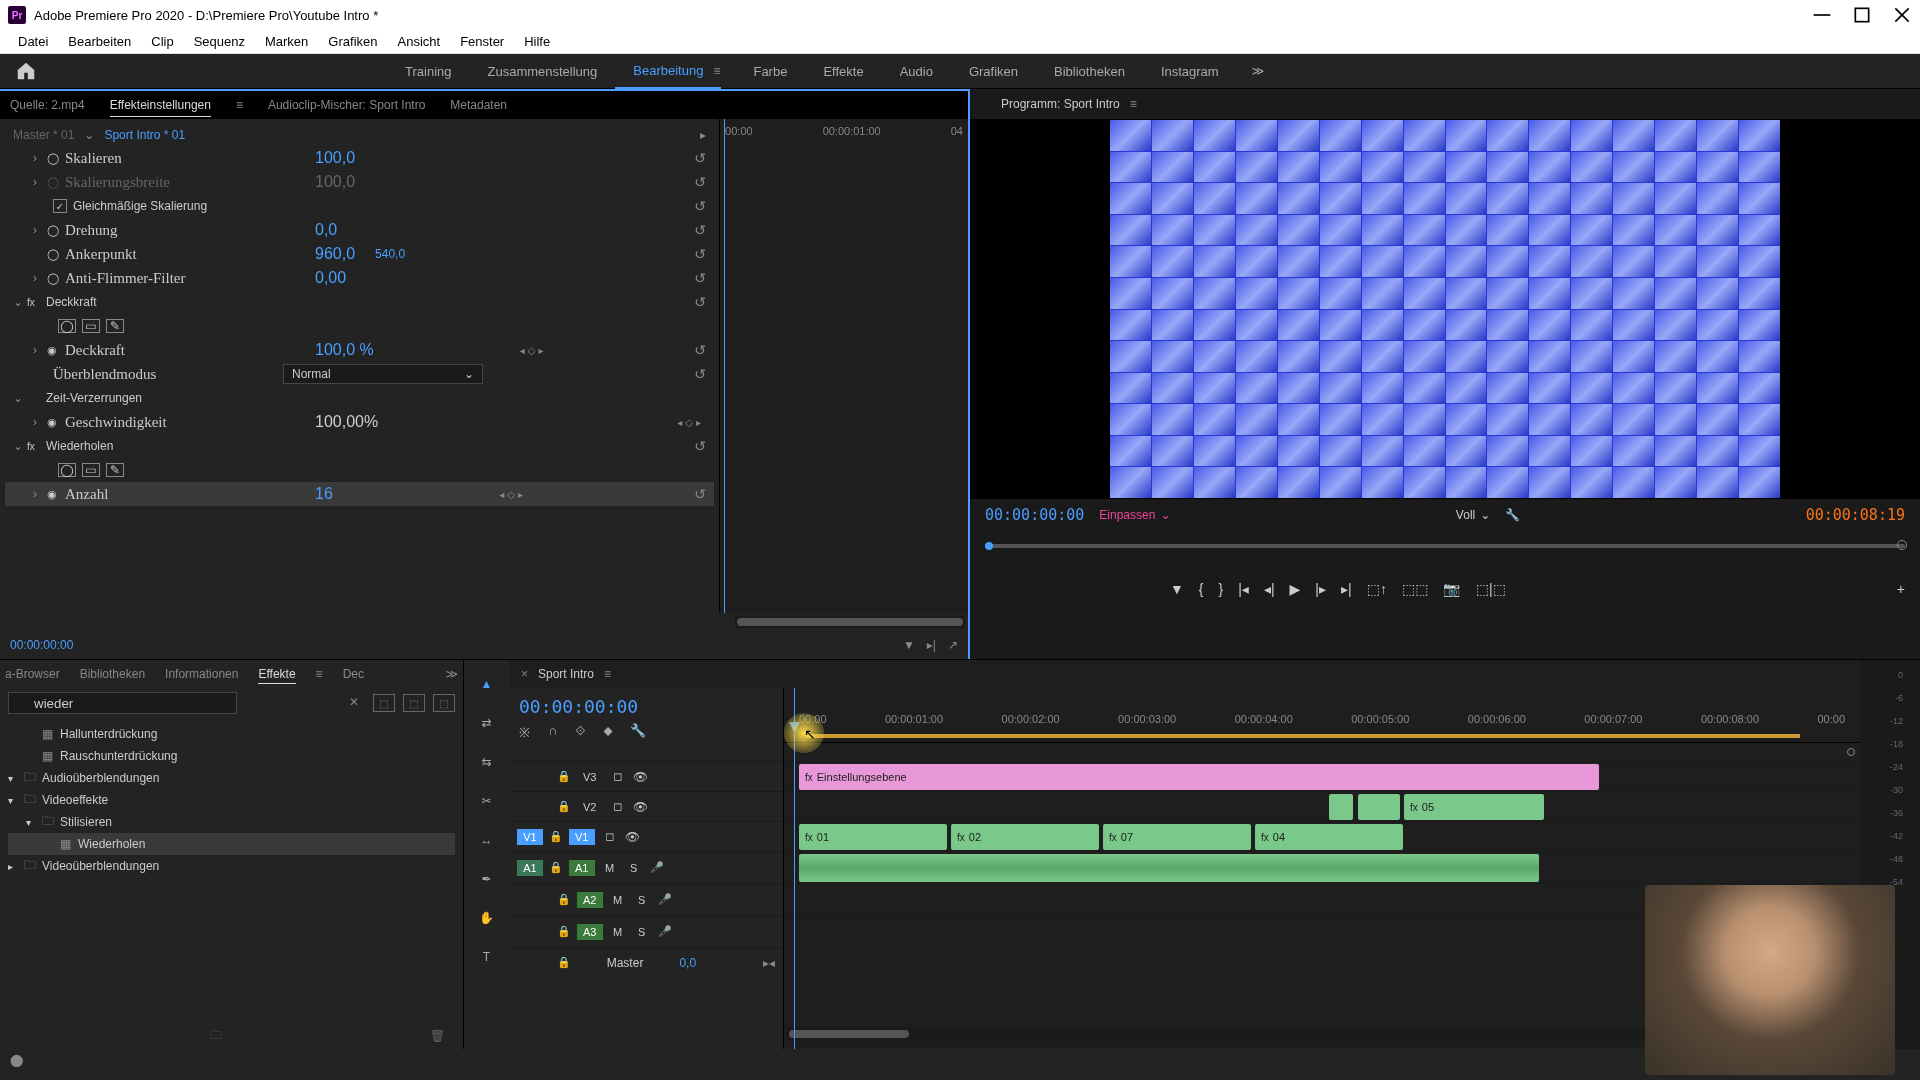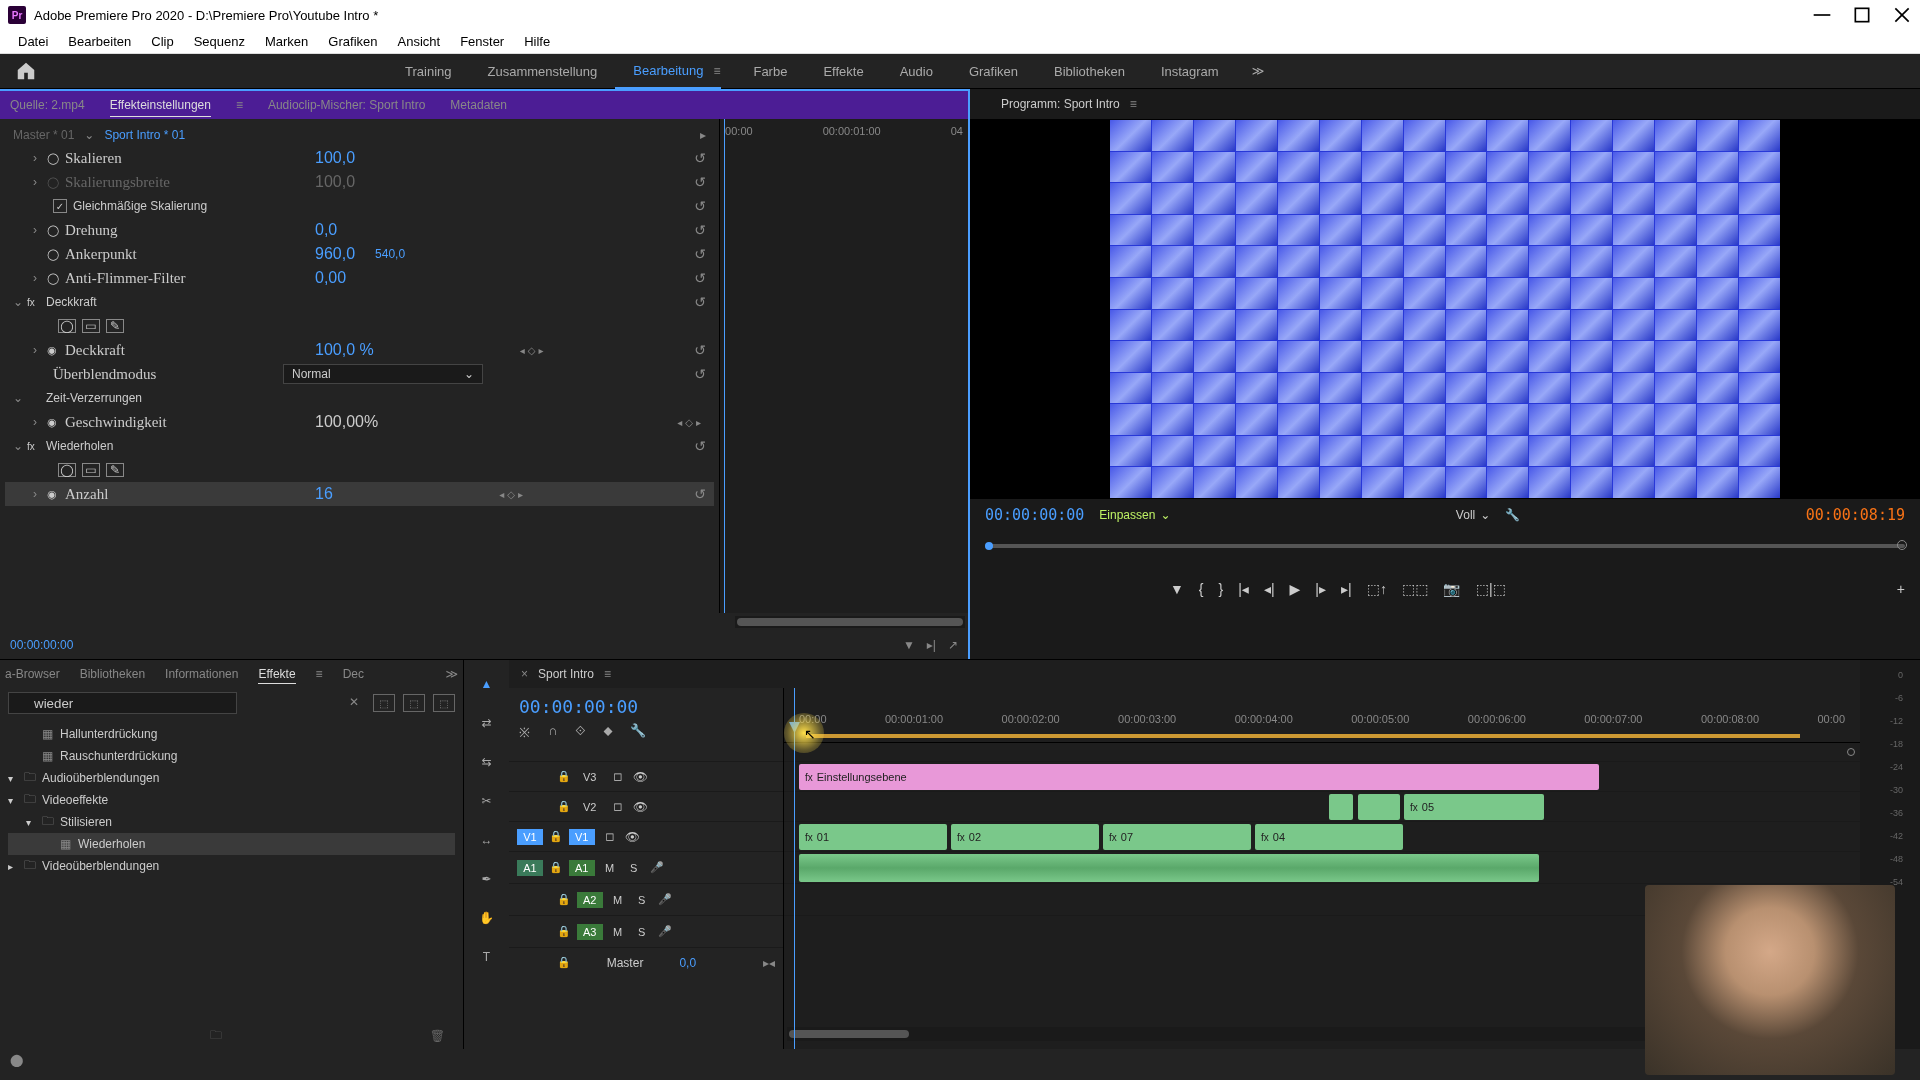--- a/index.html
+++ b/index.html
@@ -22,21 +22,21 @@
 .workspace-bar .ws-item { padding: 0 18px; color: #aaa; font-size: 13px; cursor: pointer; height: 35px; display: flex; align-items: center; }
 .workspace-bar .ws-item.active { color: #4a9eff; border-bottom: 2px solid #4a9eff; }
 .workspace-bar .ws-overflow { margin-left: 15px; color: #aaa; cursor: pointer; }
 
 
 .main-area { display: flex; height: 570px; }
 .left-col { width: 970px; display: flex; flex-direction: column; border-right: 2px solid #4a9eff; }
 .right-col { flex: 1; background: #1a1a1a; }
 
 
-.src-tabs { height: 30px; background: #4c1d95; display: flex; align-items: center; padding: 0 10px; gap: 25px; border-top: 2px solid #4a9eff; }
+.src-tabs { height: 30px; background: #000000; display: flex; align-items: center; padding: 0 10px; gap: 25px; border-top: 2px solid #4a9eff; }
 .src-tab { color: #888; font-size: 12px; cursor: pointer; padding: 4px 0; }
 .src-tab.active { color: #ddd; border-bottom: 1px solid #ddd; }
 .src-tab-menu { color: #888; cursor: pointer; }
 
 
 .effect-controls { flex: 1; background: #232323; display: flex; overflow: hidden; }
 .ec-left { width: 730px; overflow-y: auto; padding: 5px; }
 .ec-right { flex: 1; background: #1e1e1e; border-left: 1px solid #000; position: relative; }
 .ec-header { display: flex; align-items: center; padding: 4px 8px; color: #888; font-size: 12px; }
 .ec-header .master { color: #666; }
@@ -69,21 +69,21 @@
 
 
 .prog-tabs { height: 30px; display: flex; align-items: center; padding: 0 15px; color: #ccc; margin-left: 16px; }
 .prog-viewer { height: 380px; background: #000; display: flex; align-items: center; justify-content: center; }
 .prog-canvas { width: 670px; height: 378px; background: #2838d8; position: relative; overflow: hidden; }
 .tile-pattern { display: grid; grid-template-columns: repeat(16, 1fr); grid-template-rows: repeat(12, 1fr); width: 100%; height: 100%; gap: 1px; }
 .tile { background: linear-gradient(135deg, #4858e8 0%, #98a8f8 50%, #2838c8 100%); }
 .prog-controls-bar { height: 32px; display: flex; align-items: center; padding: 0 15px; gap: 15px; }
 .prog-tc { color: #4a9eff; font-size: 15px; font-family: monospace; }
 .prog-tc-right { color: #f97316; font-size: 15px; font-family: monospace; margin-left: auto; }
-.prog-fit { color: #bef264; cursor: pointer; display: flex; align-items: center; gap: 5px; }
+.prog-fit { color: #ec4899; cursor: pointer; display: flex; align-items: center; gap: 5px; }
 .prog-res { color: #ccc; cursor: pointer; display: flex; align-items: center; gap: 5px; margin-left: auto; }
 .prog-scrub { height: 25px; padding: 0 15px; position: relative; }
 .prog-scrub-track { height: 4px; background: #555; border-radius: 2px; margin-top: 13px; position: relative; }
 .prog-scrub-handle { position: absolute; width: 8px; height: 8px; background: #4a9eff; border-radius: 50%; top: -2px; left: 0; }
 .prog-transport { height: 40px; display: flex; align-items: center; justify-content: center; gap: 15px; }
 .prog-transport .t-btn { color: #ccc; cursor: pointer; font-size: 14px; }
 .prog-transport .t-add { margin-left: auto; margin-right: 15px; }
 
 
 .bottom-area { display: flex; height: 390px; border-top: 1px solid #000; }

